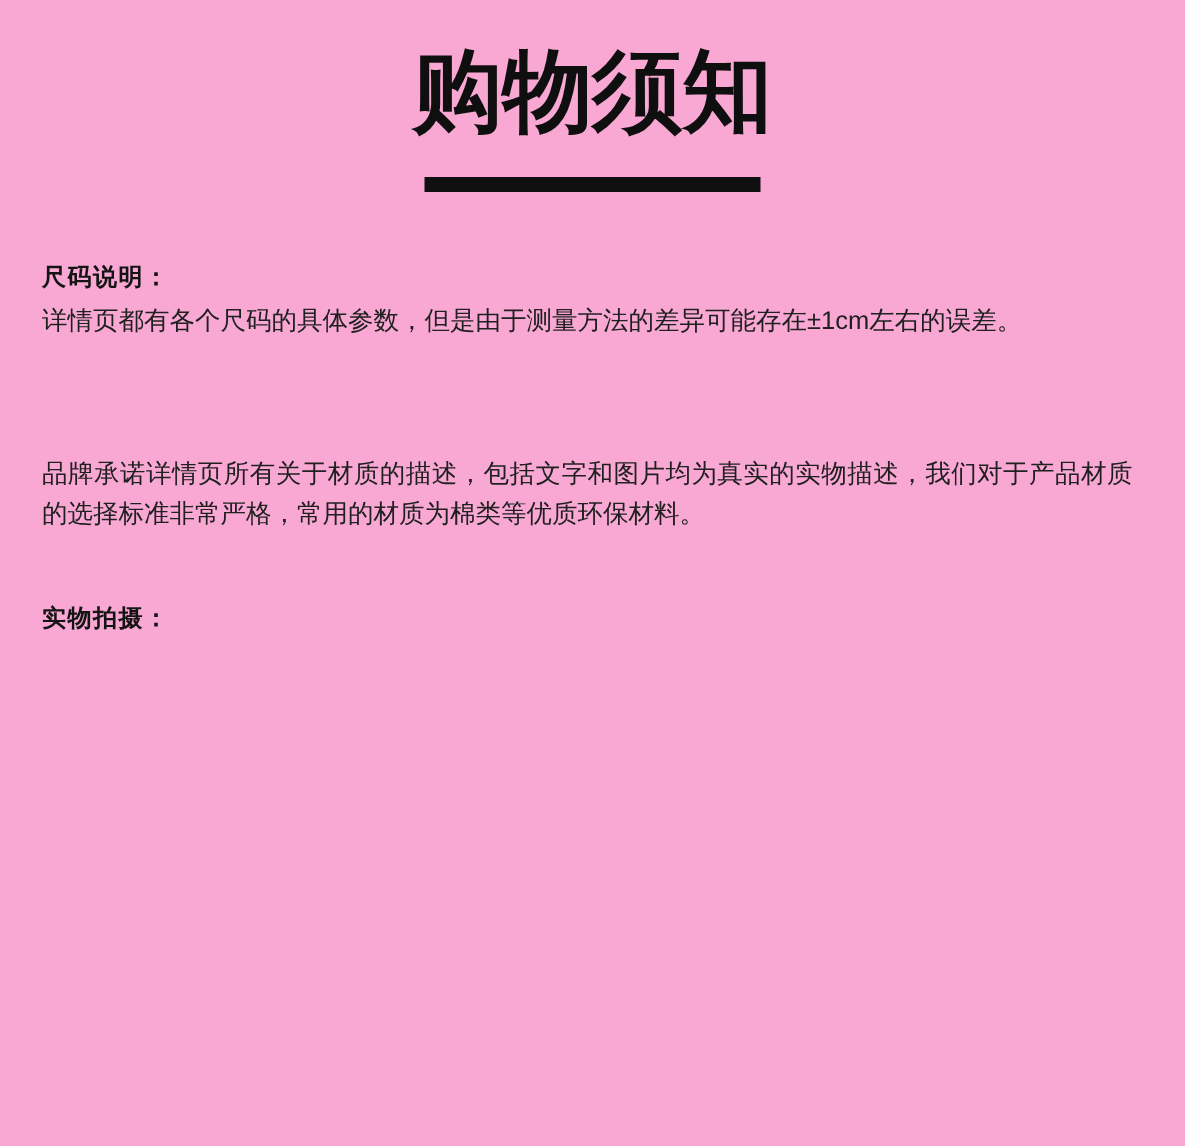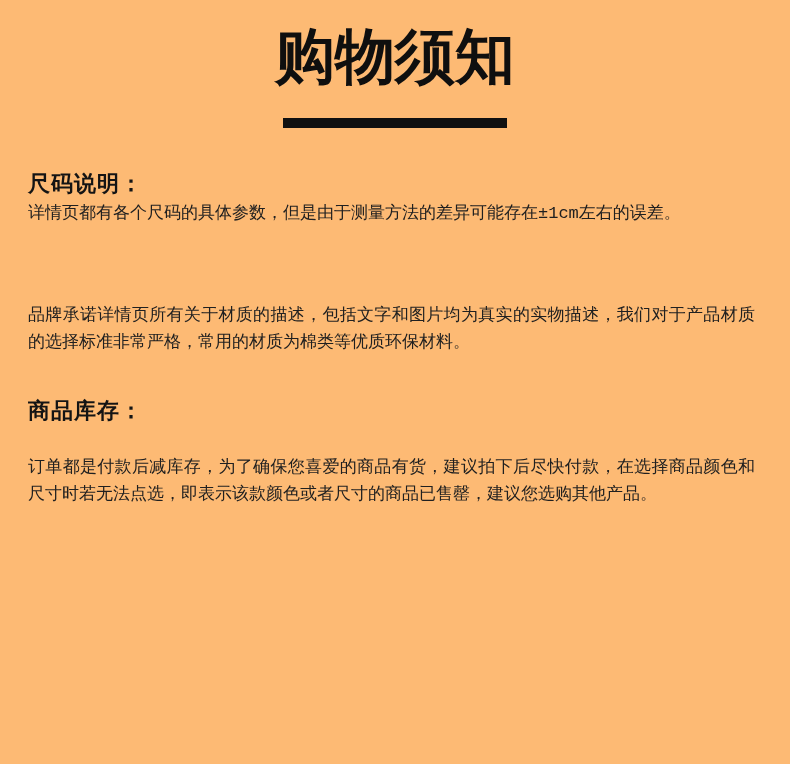--- a/index.html
+++ b/index.html
@@ -11,22 +11,21 @@
     width: 790px;
     height: 764px;
     font-family: "Liberation Sans", sans-serif;
     color: #1a1a1a;
     overflow: hidden;
   }
   .page {
     position: relative;
     width: 790px;
     height: 764px;
-    background: #fdba74;
-    font-family: Liberation Mono, monospace;
+    background: #f9a8d4;
   }
   .title {
     margin: 0;
     padding-top: 27px;
     text-align: center;
     font-size: 60px;
     line-height: 68px;
     font-weight: 700;
     color: #0f0f0f;
     letter-spacing: 0px;
@@ -35,21 +34,21 @@
     width: 224px;
     height: 10px;
     background: #101010;
     margin: 23px auto 0 auto;
   }
   .content {
     padding: 0 35px 0 28px;
   }
   .section h2 {
     margin: 0;
-    font-size: 22px;
+    font-size: 16px;
     line-height: 28px;
     font-weight: 700;
     color: #141414;
     letter-spacing: 1px;
   }
   .section p {
     margin: 0;
     font-size: 17px;
     line-height: 27px;
     color: #202020;
@@ -77,21 +76,18 @@
     <div class="section section-size">
       <h2>尺码说明：</h2>
       <p>详情页都有各个尺码的具体参数，但是由于测量方法的差异可能存在±1cm左右的误差。</p>
     </div>
 
     <div class="section section-material">
       <p>品牌承诺详情页所有关于材质的描述，包括文字和图片均为真实的实物描述，我们对于产品材质的选择标准非常严格，常用的材质为棉类等优质环保材料。</p>
     </div>
 
     <div class="section section-photo">
+      <h2>实物拍摄：</h2>
     </div>
 
-    <div class="section section-stock">
-      <h2>商品库存：</h2>
-      <p>订单都是付款后减库存，为了确保您喜爱的商品有货，建议拍下后尽快付款，在选择商品颜色和尺寸时若无法点选，即表示该款颜色或者尺寸的商品已售罄，建议您选购其他产品。</p>
-    </div>
 
   </div>
 </div>
 
 </body></html>

